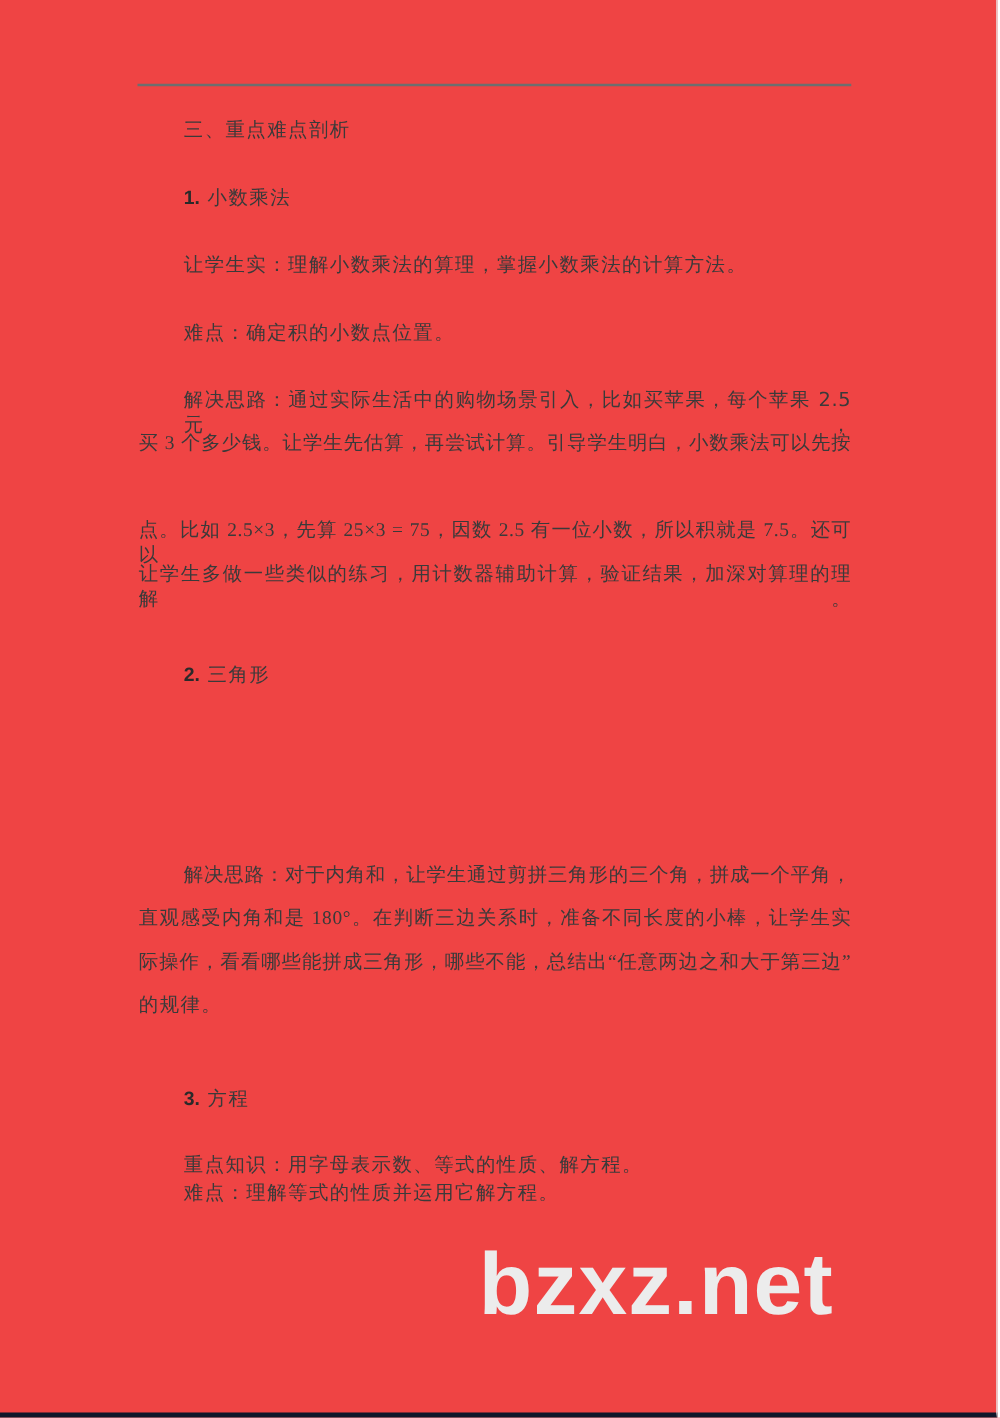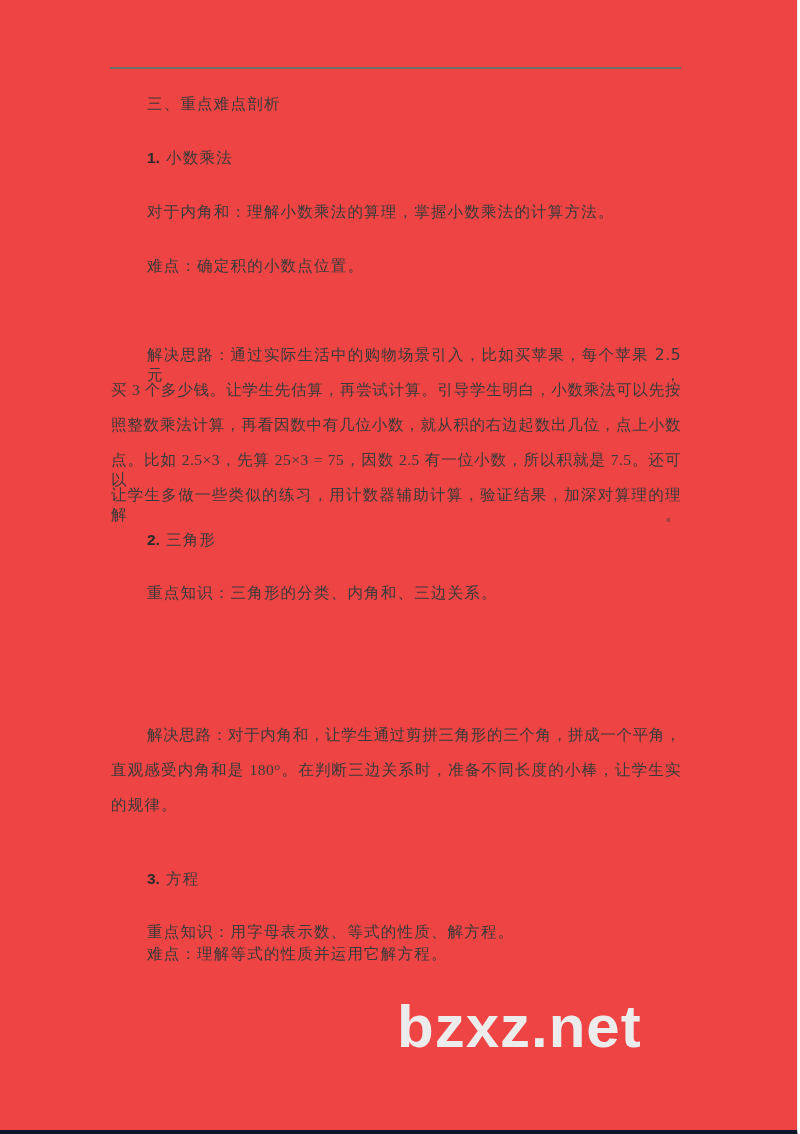--- a/index.html
+++ b/index.html
@@ -42,71 +42,68 @@
       color: #3a3a3a;
     }
     .line.indent { left: 147px; }
     .line.flush { left: 111px; font-family: Liberation Serif, serif; }
     .line.justify {
       width: 570px;
       text-align: justify;
       text-align-last: justify;
       white-space: normal;
       letter-spacing: 0.5px;
-      margin-top: 35px;
     }
     .line.justify.indent { width: 534px; }
     .num {
       font-family: "Liberation Sans", sans-serif;
       font-weight: bold;
       color: #2a2a2a;
       letter-spacing: 0;
     }
     .watermark {
       position: absolute;
       left: 383px;
       top: 984px;
       font-family: "Liberation Sans", sans-serif;
       font-weight: bold;
-      font-size: 60px;
+      font-size: 70px;
       line-height: 86px;
       color: #ececec;
       letter-spacing: 1px;
       white-space: nowrap;
-      margin-left: 14px;
     }
   </style>
 </head>
 <body>
 
 <div class="page">
 
   <div class="header-rule"></div>
 
   <div class="line indent" style="top:94px;">三、重点难点剖析</div>
 
   <div class="line indent" style="top:148px;">
     <span class="num">1.</span>
     <span>小数乘法</span>
   </div>
-  <div class="line indent" style="top:202px;">对于内角和：理解小数乘法的算理，掌握小数乘法的计算方法。</div>
+  <div class="line indent" style="top:202px;">让学生实：理解小数乘法的算理，掌握小数乘法的计算方法。</div>
   <div class="line indent" style="top:256px;">难点：确定积的小数点位置。</div>
   <div class="line indent justify" style="top:310px;">解决思路：通过实际生活中的购物场景引入，比如买苹果，每个苹果 2.5 元，</div>
   <div class="line flush justify" style="top:345px;">买 3 个多少钱。让学生先估算，再尝试计算。引导学生明白，小数乘法可以先按</div>
-  <div class="line flush justify" style="top:380px;">照整数乘法计算，再看因数中有几位小数，就从积的右边起数出几位，点上小数</div>
   <div class="line flush justify" style="top:415px;">点。比如 2.5×3，先算 25×3 = 75，因数 2.5 有一位小数，所以积就是 7.5。还可以</div>
   <div class="line flush justify" style="top:450px;">让学生多做一些类似的练习，用计数器辅助计算，验证结果，加深对算理的理解。</div>
 
   <div class="line indent" style="top:530px;">
     <span class="num">2.</span>
     <span>三角形</span>
   </div>
-  <div class="line indent" style="top:583px;">重点知识：三角形的分类、内角和、三边关系。</div>
   <div class="line indent justify" style="top:690px;">解决思路：对于内角和，让学生通过剪拼三角形的三个角，拼成一个平角，</div>
   <div class="line flush justify" style="top:725px;">直观感受内角和是 180°。在判断三边关系时，准备不同长度的小棒，让学生实</div>
+  <div class="line flush justify" style="top:760px;">际操作，看看哪些能拼成三角形，哪些不能，总结出“任意两边之和大于第三边”</div>
   <div class="line flush" style="top:795px;">的规律。</div>
 
   <div class="line indent" style="top:869px;">
     <span class="num">3.</span>
     <span>方程</span>
   </div>
   <div class="line indent" style="top:922px;">重点知识：用字母表示数、等式的性质、解方程。</div>
   <div class="line indent" style="top:944px;">难点：理解等式的性质并运用它解方程。</div>
 
   <div class="watermark">bzxz.net</div>

